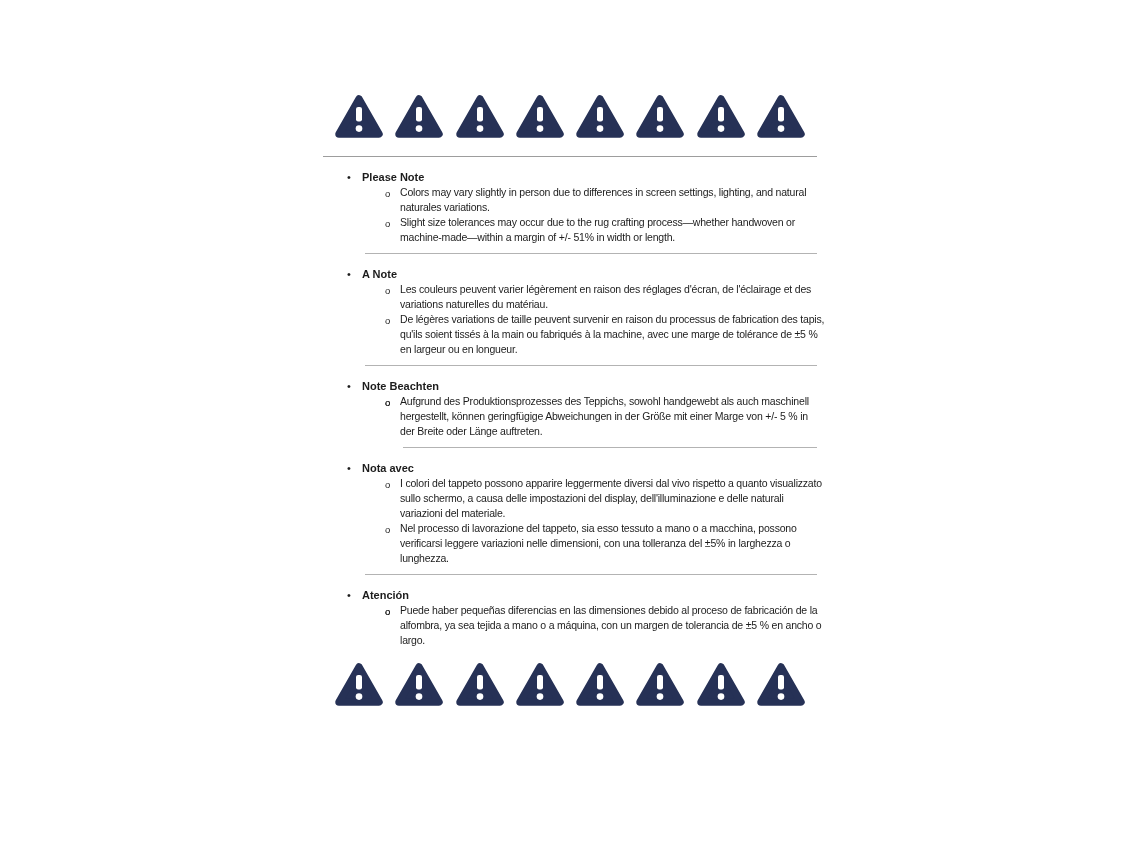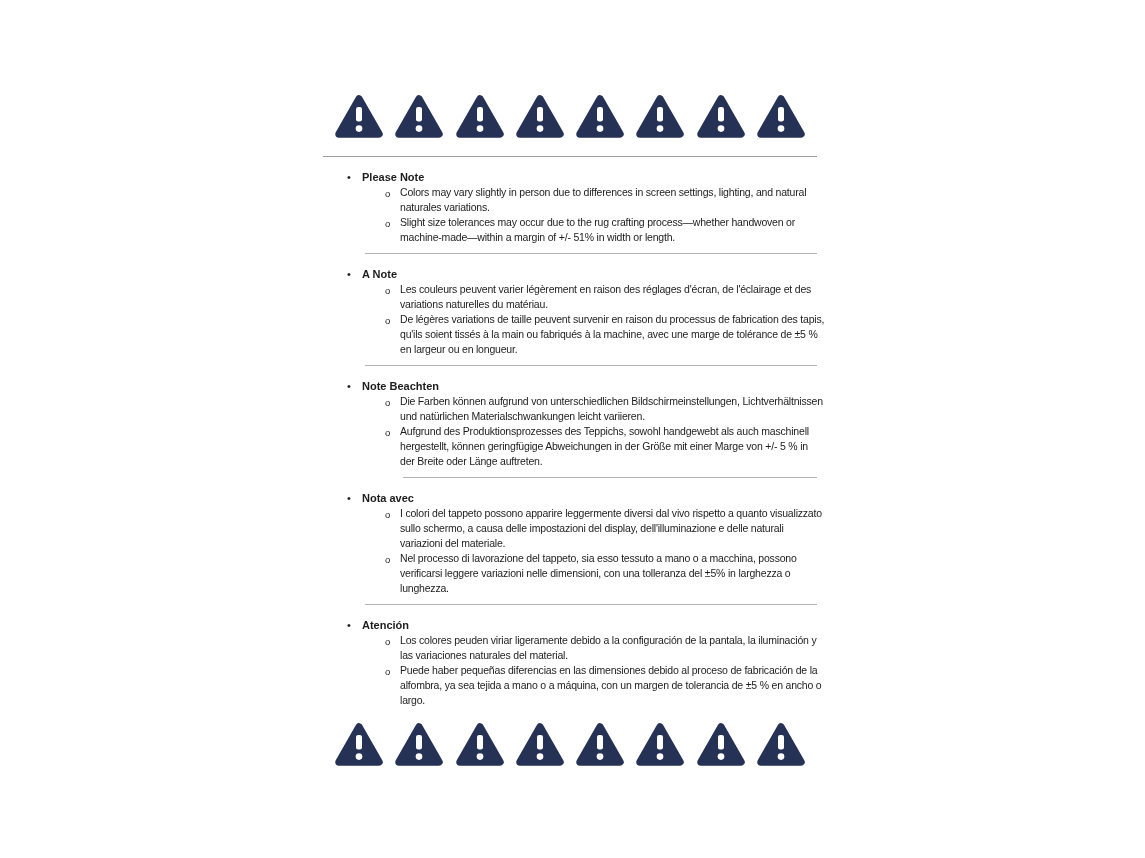--- a/index.html
+++ b/index.html
@@ -167,21 +167,20 @@
       <hr class="divider-inset">
     </div>
 
     <div class="section">
       <div class="section-title-row">
         <span class="marker-l1">•</span>
         <span>Note Beachten</span>
       </div>
       <div class="item-row">
         <span class="marker-l2">o</span>
-        <span>Die Farben können aufgrund von unterschiedlichen Bildschirmeinstellungen, Lichtverhältnissen und natürlichen Materialschwankungen leicht variieren.</span>
       </div>
       <div class="item-row">
         <span class="marker-l2">o</span>
         <span>Aufgrund des Produktionsprozesses des Teppichs, sowohl handgewebt als auch maschinell hergestellt, können geringfügige Abweichungen in der Größe mit einer Marge von +/- 5 % in der Breite oder Länge auftreten.</span>
       </div>
       <hr class="divider-inset deep">
     </div>
 
     <div class="section">
       <div class="section-title-row">
@@ -199,21 +198,20 @@
       <hr class="divider-inset">
     </div>
 
     <div class="section">
       <div class="section-title-row">
         <span class="marker-l1">•</span>
         <span>Atención</span>
       </div>
       <div class="item-row">
         <span class="marker-l2">o</span>
-        <span>Los colores peuden viriar ligeramente debido a la configuración de la pantala, la iluminación y las variaciones naturales del material.</span>
       </div>
       <div class="item-row">
         <span class="marker-l2">o</span>
         <span>Puede haber pequeñas diferencias en las dimensiones debido al proceso de fabricación de la alfombra, ya sea tejida a mano o a máquina, con un margen de tolerancia de ±5 % en ancho o largo.</span>
       </div>
     </div>
 
     <div class="triangle-row bottom">
   <svg class="tri-icon" viewBox="0 0 60 56" aria-hidden="true">
     <path d="M30 7 L54 49 L6 49 Z" fill="#263156" stroke="#263156" stroke-width="9" stroke-linejoin="round"></path>

